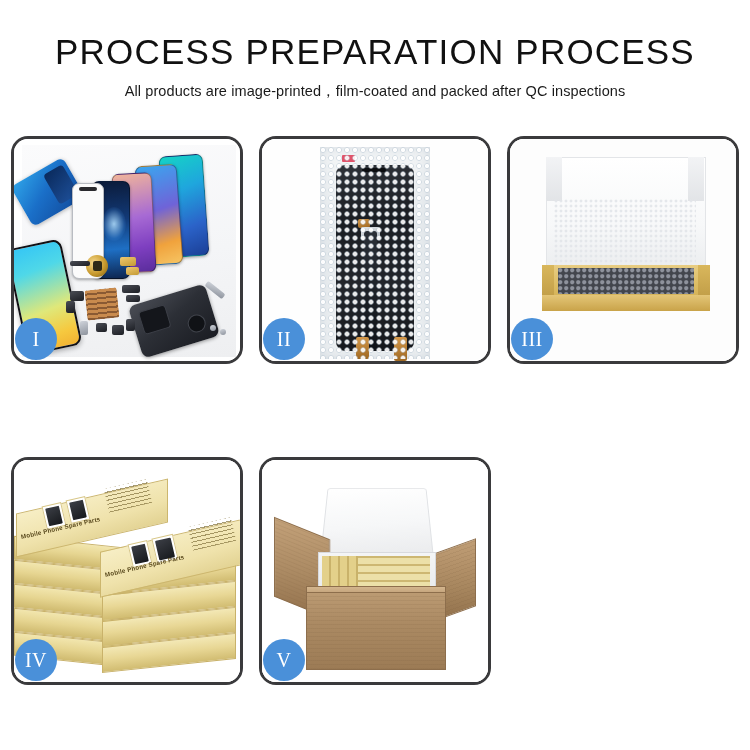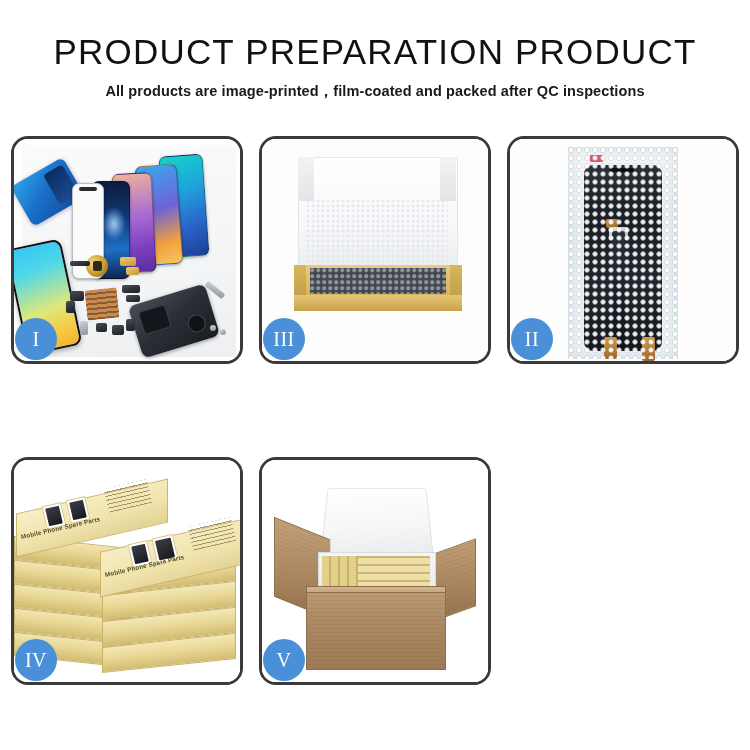--- a/index.html
+++ b/index.html
@@ -26,21 +26,21 @@
     font-size: 35px;
     font-weight: 400;
     letter-spacing: 1.2px;
     color: #111111;
     line-height: 40px;
     white-space: nowrap;
   }
   .page-subtitle {
     font-family: "Liberation Sans", sans-serif;
     font-size: 14.5px;
-    font-weight: 700;
+    font-weight: 400;
     color: #1a1a1a;
     line-height: 20px;
     margin-top: 9px;
     letter-spacing: 0.1px;
     white-space: nowrap;
   }
 
   
   .grid {
     position: absolute;
@@ -428,21 +428,21 @@
     position:absolute; left:150px; top:18px; width:48px; height:26px;
     background: linear-gradient(160deg,rgba(235,240,243,.9),rgba(214,222,228,.6));
     border-radius:3px;
     transform: rotate(-8deg);
   }
 </style>
 </head>
 <body>
 
 <div class="header">
-  <div class="page-title">PRODUCT PREPARATION PRODUCT</div>
+  <div class="page-title">PROCESS PREPARATION PROCESS</div>
   <div class="page-subtitle">All products are image-printed，film-coated and packed after QC inspections</div>
 </div>
 
 <div class="grid">
 
   <div class="panel">
     <div class="panel-photo">
       <div class="p1-bg"></div>
       <div class="p1-film"></div>
       <div class="scr p1-s5"></div>
@@ -468,55 +468,55 @@
       <div class="p-chip" style="left:112px;top:180px;width:9px;height:12px;"></div>
       <div class="p-sm" style="left:190px;top:148px;width:22px;height:6px;transform:rotate(38deg);"></div>
       <div class="p-sm" style="left:196px;top:186px;width:6px;height:6px;border-radius:50%;"></div>
       <div class="p-sm" style="left:206px;top:190px;width:6px;height:6px;border-radius:50%;"></div>
     </div>
     <div class="badge">I</div>
   </div>
 
   <div class="panel">
     <div class="panel-photo">
+      <div class="p2-bg"></div>
+      <div class="p2-wrap">
+        <div class="p2-screen">
+          <div class="p2-tape1"></div>
+          <div class="p2-conn"></div>
+          <div class="p2-flex"></div>
+          <div class="p2-tape2"></div>
+          <div class="p2-tape3"></div>
+        </div>
+        <div class="p2-label"></div>
+        <div class="p2-bubbles"></div>
+      </div>
+    </div>
+    <div class="badge">II</div>
+  </div>
+
+  <div class="panel">
+    <div class="panel-photo">
       <div class="p3-bg"></div>
       <div class="p3-lidback"></div>
       <div class="p3-lidleft"></div>
       <div class="p3-lidright"></div>
       <div class="p3-foam"></div>
       <div class="p3-tray">
         <div class="p3-trayedgeL"></div>
         <div class="p3-trayedgeR"></div>
         <div class="p3-trayinner"></div>
         <div class="p3-trayfront"></div>
       </div>
     </div>
     <div class="badge">III</div>
   </div>
 
   <div class="panel">
     <div class="panel-photo">
-      <div class="p2-bg"></div>
-      <div class="p2-wrap">
-        <div class="p2-screen">
-          <div class="p2-tape1"></div>
-          <div class="p2-conn"></div>
-          <div class="p2-flex"></div>
-          <div class="p2-tape2"></div>
-          <div class="p2-tape3"></div>
-        </div>
-        <div class="p2-label"></div>
-        <div class="p2-bubbles"></div>
-      </div>
-    </div>
-    <div class="badge">II</div>
-  </div>
-
-  <div class="panel">
-    <div class="panel-photo">
       <div class="p4-bg"></div>
 
       <div class="p4-stackL">
         <div class="p4-box-l" style="top:128px;"></div>
         <div class="p4-box-l" style="top:104px;"></div>
         <div class="p4-box-l" style="top:80px;"></div>
         <div class="p4-box-l" style="top:56px;"></div>
         <div class="p4-box-l" style="top:32px;"></div>
       </div>
 

